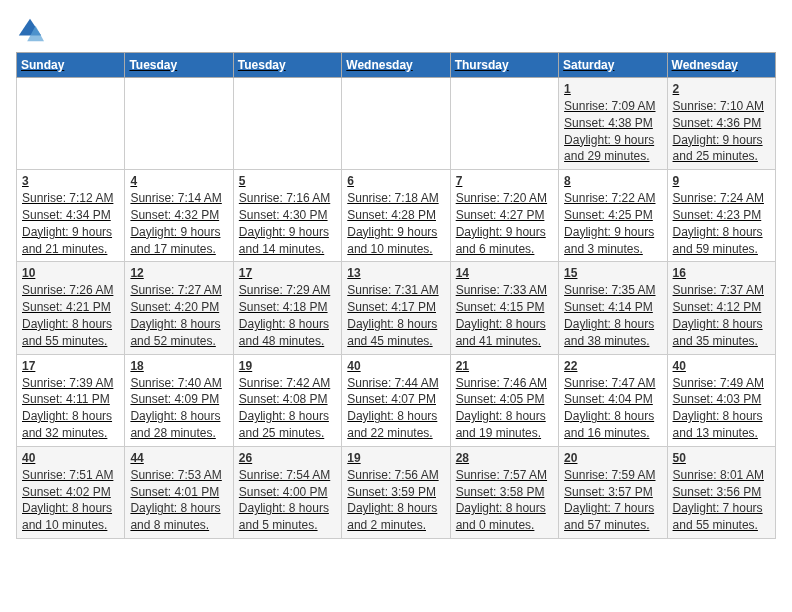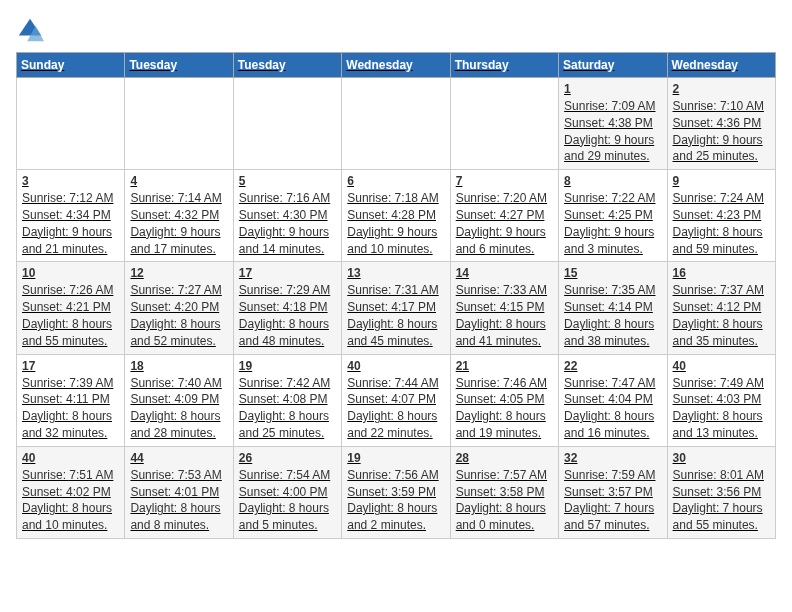--- a/index.html
+++ b/index.html
@@ -246,22 +246,22 @@
         </td>
         <td>
           <div class="day-num">19</div>
           <div class="day-info">Sunrise: 7:56 AM<br>Sunset: 3:59 PM<br>Daylight: 8 hours<br>and 2 minutes.</div>
         </td>
         <td>
           <div class="day-num">28</div>
           <div class="day-info">Sunrise: 7:57 AM<br>Sunset: 3:58 PM<br>Daylight: 8 hours<br>and 0 minutes.</div>
         </td>
         <td>
-          <div class="day-num">32</div>
+          <div class="day-num">20</div>
           <div class="day-info">Sunrise: 7:59 AM<br>Sunset: 3:57 PM<br>Daylight: 7 hours<br>and 57 minutes.</div>
         </td>
         <td>
-          <div class="day-num">30</div>
+          <div class="day-num">50</div>
           <div class="day-info">Sunrise: 8:01 AM<br>Sunset: 3:56 PM<br>Daylight: 7 hours<br>and 55 minutes.</div>
         </td>
       </tr>
     </tbody>
 </table>
 
 </body></html>

